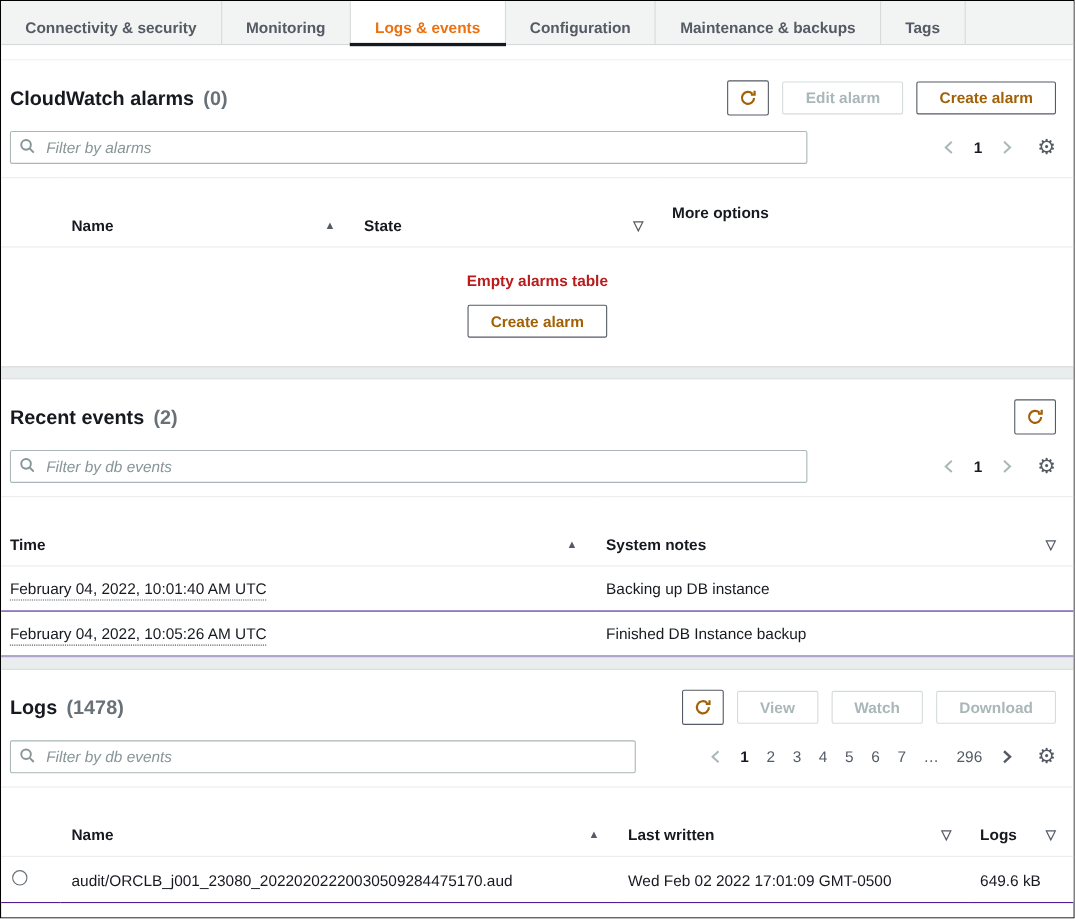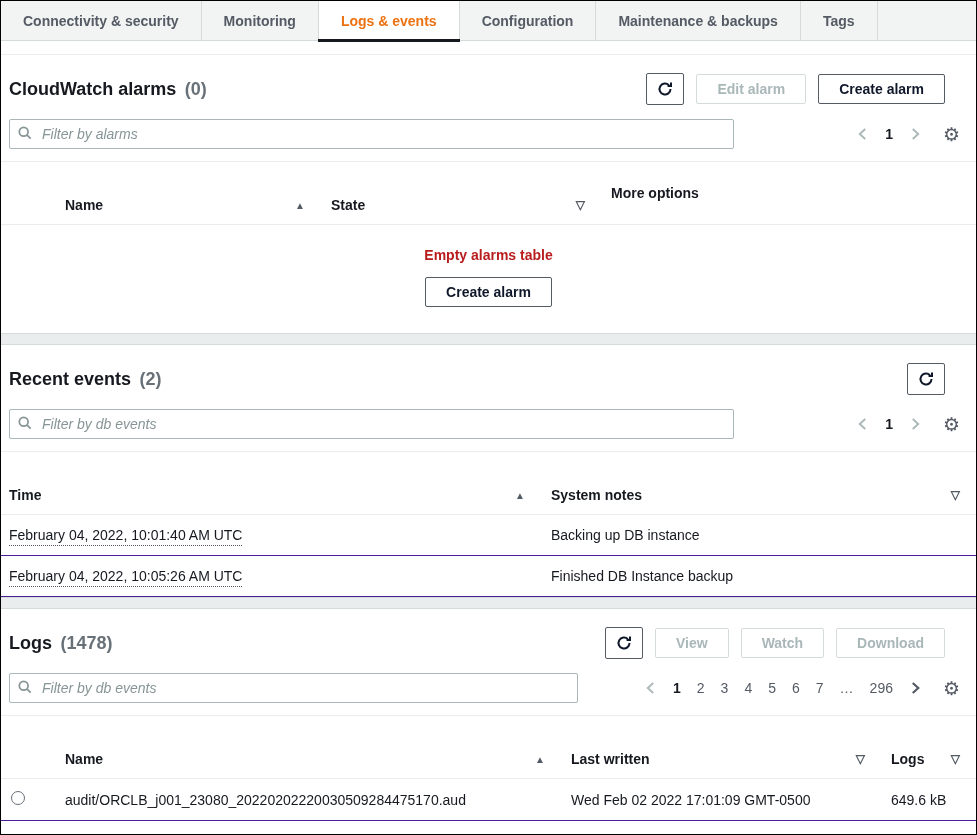--- a/index.html
+++ b/index.html
@@ -2,36 +2,36 @@
 <html><head>
 <meta charset="utf-8">
 <style>
   * { box-sizing: border-box; margin: 0; padding: 0; }
   html,body { background:#fff; }
   body { font-family: "Liberation Sans", sans-serif; color:#16191f; }
   .page { width:977px; height:835px; border:1px solid #000; background:#fff; overflow:hidden; }
 
   
   .tabbar { display:flex; background:#f2f3f3; height:40px; border-bottom:1px solid #d5dbdb; position:relative; }
-  .tab { display:flex; align-items:center; padding:0 22px; font-size:14px; font-weight:700;
+  .tab { display:flex; padding:16px 22px; font-size:14px; font-weight:700;
          color:#545b64; border-right:1px solid #d5dbdb; cursor:pointer; position:relative; white-space:nowrap; }
   .tab.active { background:#fff; color:#ec7211; }
   .tab.active::after { content:""; position:absolute; left:-1px; right:-1px; bottom:-2px; height:3px; background:#16191f; z-index:3; }
   .top-spacer { height:14px; background:#fff; border-bottom:1px solid #eaeded; }
 
   
   .card { background:#fff; }
   .separator { height:12px; background:#eaeded; border-top:1px solid #d5dbdb; border-bottom:1px solid #d5dbdb; }
 
-  .sec-head { display:flex; justify-content:space-between; align-items:center; padding:18px 31px 14px 8px; }
+  .sec-head { display:flex; justify-content:space-between; align-items:center; padding:18px 16px 14px 8px; }
   .sec-title { font-size:18px; font-weight:700; color:#16191f; }
   .sec-count { color:#687078; font-weight:700; margin-left:4px; }
   .btn-group { display:flex; gap:12px; align-items:center; }
 
-  .btn { background:#fff; border:1px solid #545b64; color:#0f172a; font-weight:700; font-size:14px;
+  .btn { background:#fff; border:1px solid #545b64; color:#a16207; font-weight:700; font-size:14px;
          padding:6px 20px; border-radius:2px; cursor:pointer; font-family:inherit; white-space:nowrap; }
   .btn.disabled { border-color:#d5dbdb; color:#aab7b8; cursor:default; }
   .icon-btn { width:38px; height:32px; display:flex; align-items:center; justify-content:center; padding:0; }
   .icon-btn svg { display:block; }
 
   
   .filter-row { display:flex; justify-content:space-between; align-items:center; padding:0 16px 12px 8px; }
   .search { position:relative; }
   .search input { height:30px; width:100%; border:1px solid #aab7b8; border-radius:2px;
                   padding:0 8px 0 32px; font-size:14px; font-family:inherit; color:#16191f; }

